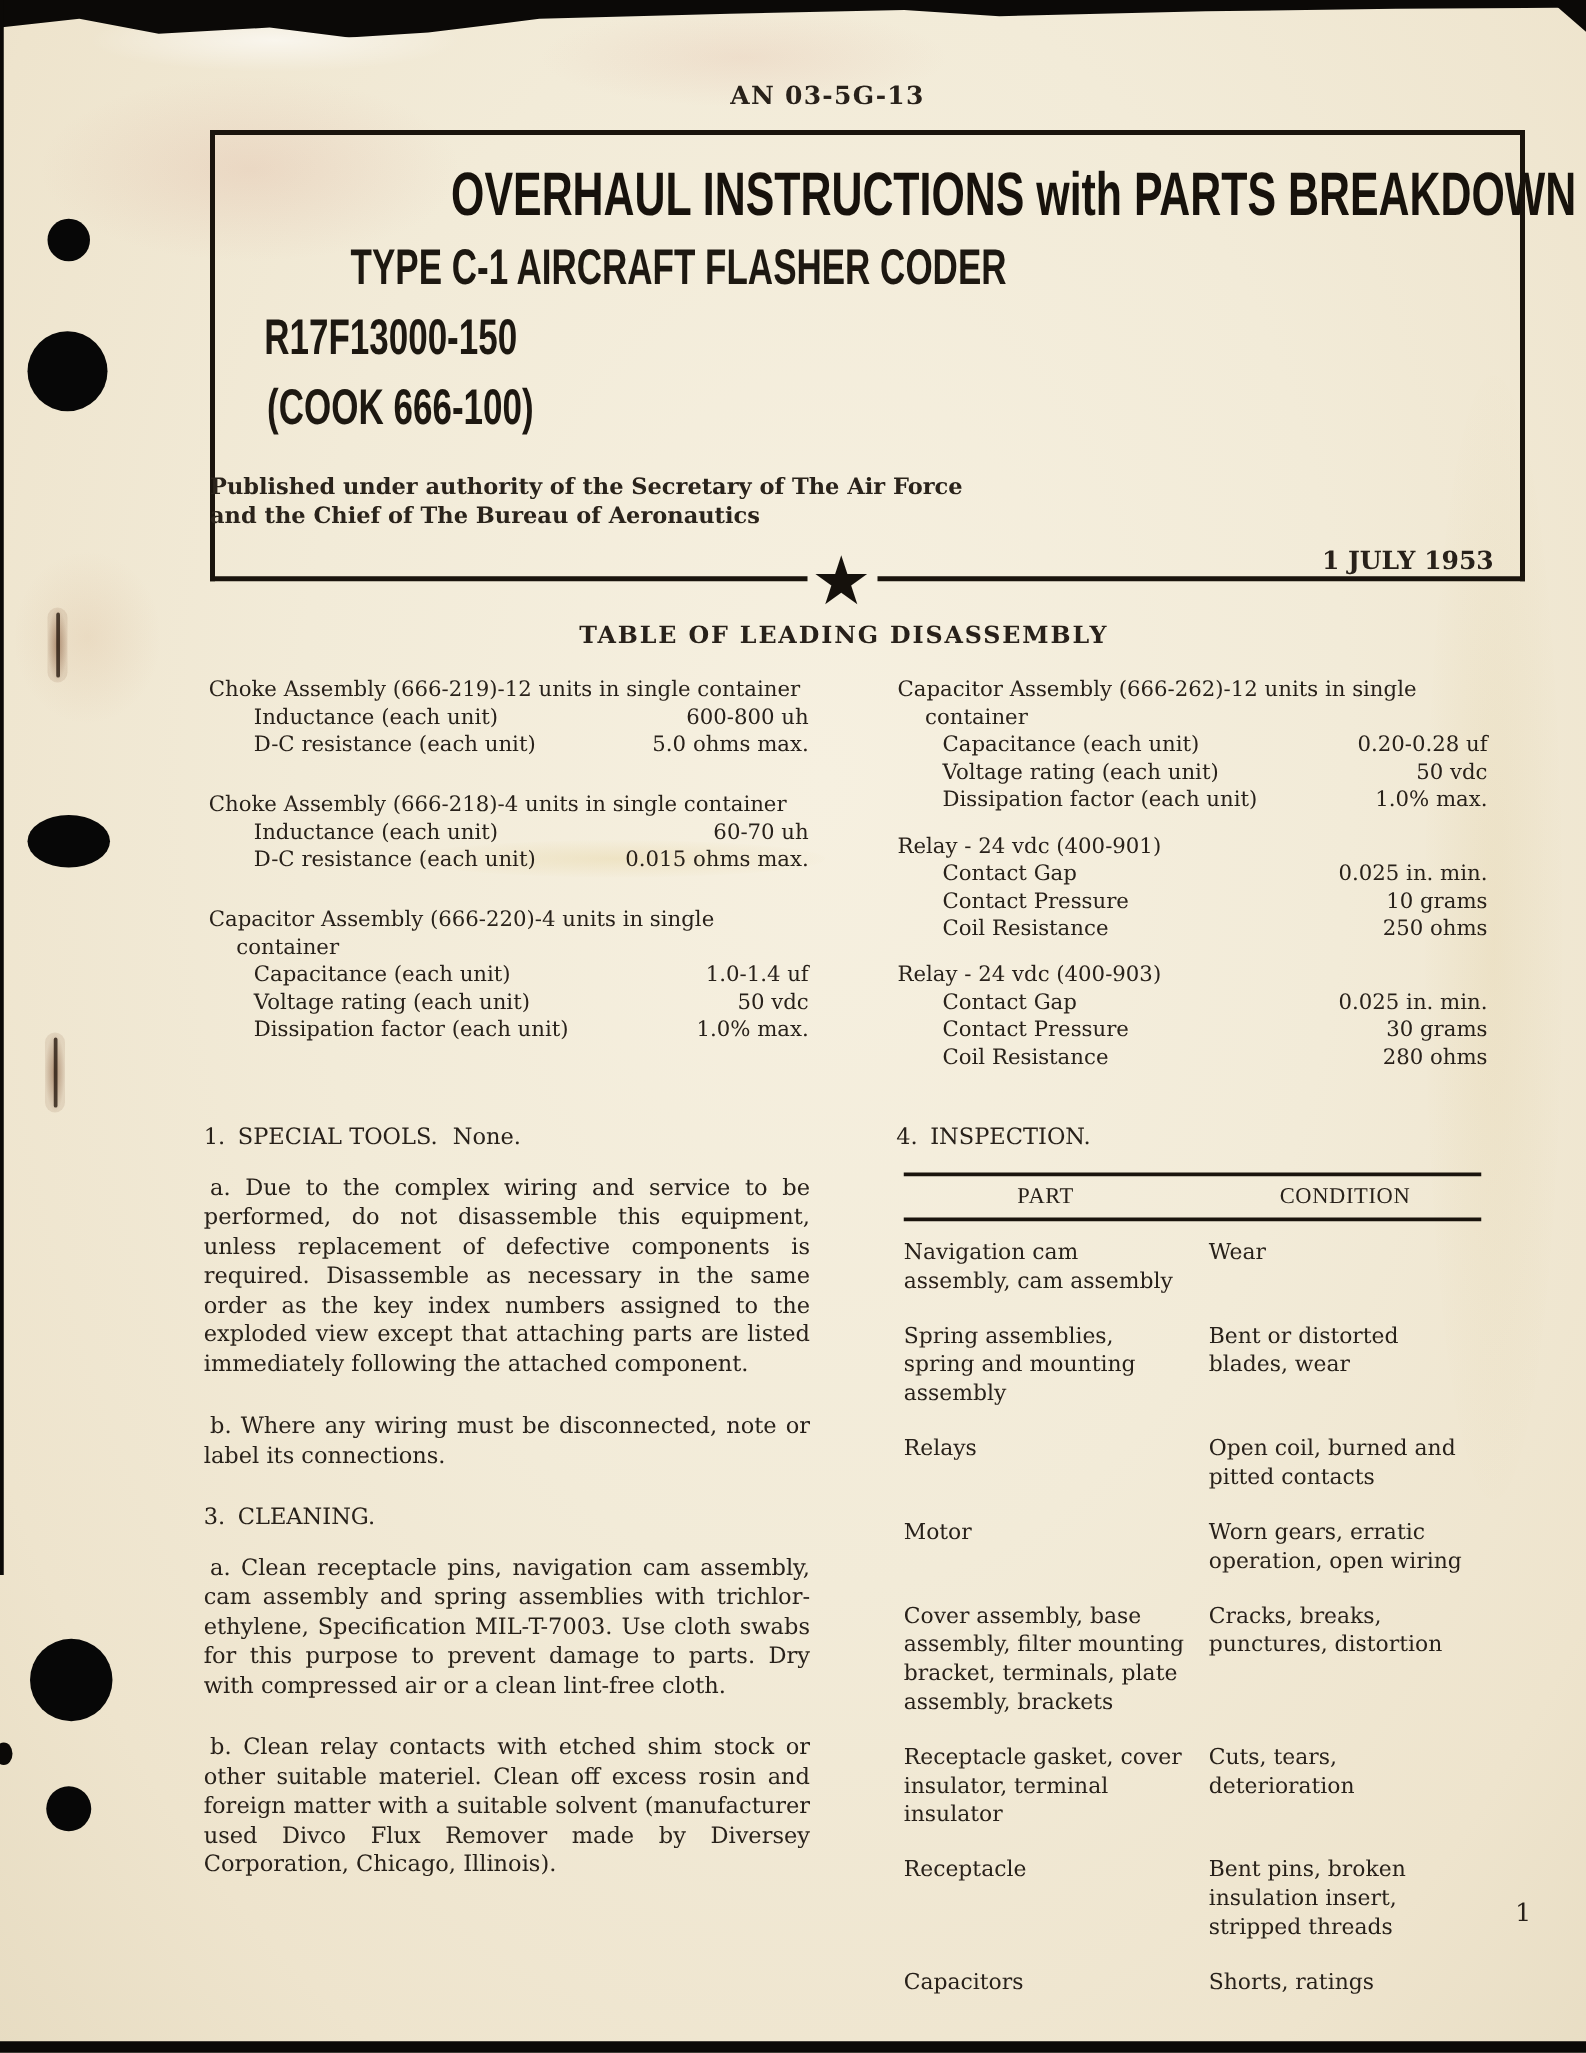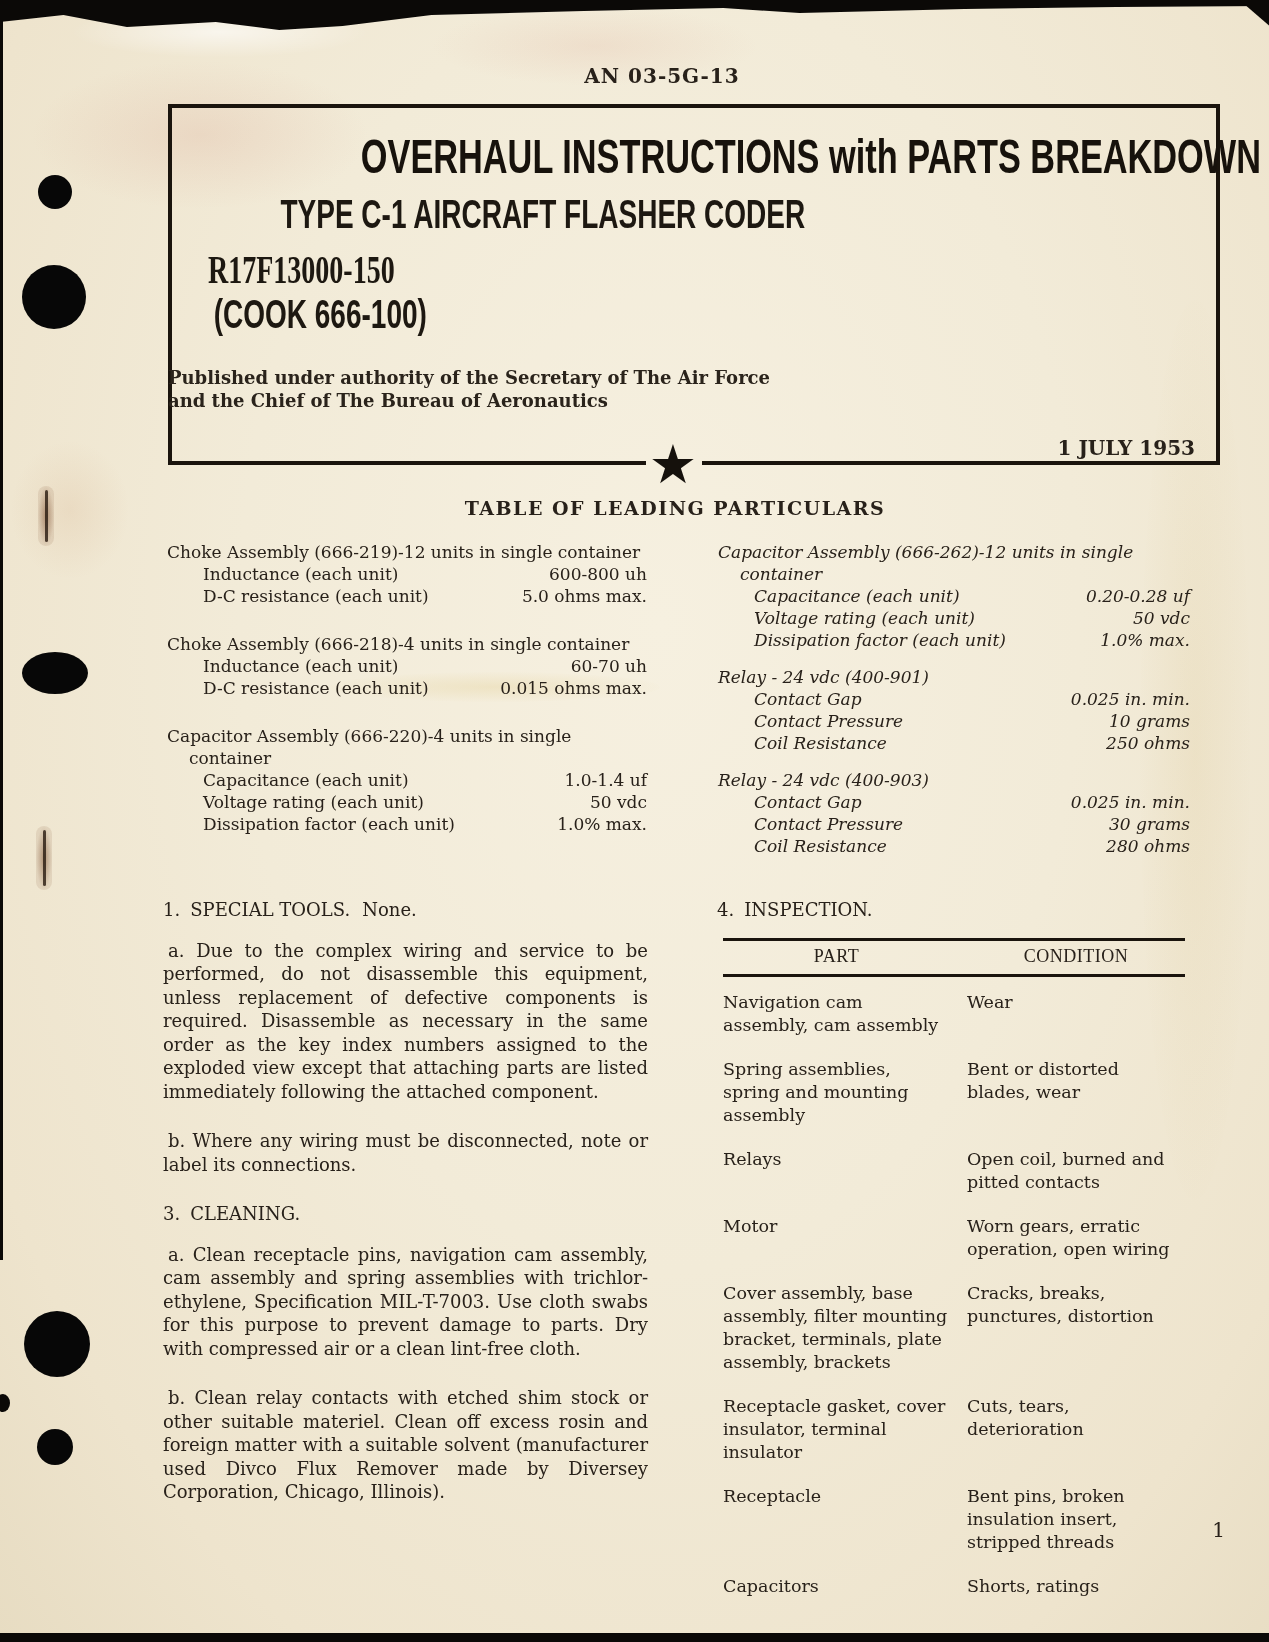--- a/index.html
+++ b/index.html
@@ -46,31 +46,31 @@
   .bl-bot-l{left:168px;top:461px;width:478px;height:4px;}
   .bl-bot-r{left:702px;top:461px;width:518px;height:4px;}
   .star{position:absolute;left:643px;top:437px;width:60px;height:56px;text-align:center;
     font-size:54px;line-height:56px;color:#15110c;font-family:"DejaVu Sans",sans-serif;}
   .title-box{position:absolute;left:168px;top:104px;width:1052px;height:361px;text-align:left;}
   .title-box .t{white-space:nowrap;}
   .t1{padding-top:26px;margin-bottom:10px;font-family:"Liberation Sans",sans-serif;font-weight:bold;font-size:49px;line-height:52px;color:#17120c;}
   .t1 span{display:inline-block;transform:scaleX(.70);transform-origin:center;}
   .t2,.t3,.t4{font-family:"Liberation Sans",sans-serif;font-weight:bold;font-size:40px;line-height:44px;color:#1d1811;}
   .t2 span,.t3 span,.t4 span{display:inline-block;transform:scaleX(.70);transform-origin:center;}
-  .t2{margin-bottom:12px;} .t3{font-family:Liberation Serif, serif;} .t4{margin-bottom:30px;}
+  .t2{margin-bottom:12px;} .t3{margin-bottom:12px;} .t4{margin-bottom:30px;}
   .pub{font-size:18px;line-height:23px;font-weight:700;color:#2a231b;}
   .date{position:absolute;top:332px;right:25px;font-size:20px;font-weight:700;}
   
   .toc-heading{position:absolute;top:497px;left:150px;width:1050px;text-align:center;
     font-size:19px;letter-spacing:1.5px;font-weight:700;}
   .pcol{position:absolute;top:541px;font-size:17px;line-height:22px;}
   .pcol.left{left:167px;width:480px;}
   .pcol.right{left:718px;width:472px;}
   .pgroup{margin-bottom:26px;}
-  .pcol.right .pgroup{margin-bottom:15px;font-style:italic;}
+  .pcol.right .pgroup{margin-bottom:15px;}
   .ptitle{padding-left:22px;text-indent:-22px;}
   .prow{display:flex;padding-left:36px;}
   .pvalue{margin-left:auto;text-align:right;}
   
   .body-left{position:absolute;left:163px;top:898px;width:485px;font-size:18px;line-height:23.5px;}
   .body-right{position:absolute;left:717px;top:898px;width:470px;font-size:18px;line-height:23px;}
   .sec{margin-bottom:14px;}
   .sec-head{margin:0 0 17px 0;}
   .sec-num{margin-right:10px;}
   .sec-suffix{margin-left:12px;}
@@ -121,21 +121,21 @@
     <div class="t t1"><span>OVERHAUL INSTRUCTIONS with PARTS BREAKDOWN</span></div>
     <div class="t t2"><span>TYPE C-1 AIRCRAFT FLASHER CODER</span></div>
     <div class="t t3"><span>R17F13000-150</span></div>
     <div class="t t4"><span>(COOK 666-100)</span></div>
     <div class="pub">Published under authority of the Secretary of The Air Force</div>
     <div class="pub">and the Chief of The Bureau of Aeronautics</div>
     <div class="date">1 JULY 1953</div>
   </div>
   <div class="star">★</div>
 
-  <div class="toc-heading">TABLE OF LEADING PARTICULARS</div>
+  <div class="toc-heading">TABLE OF LEADING DISASSEMBLY</div>
   <div id="left-groups" class="pcol left">
       <div class="pgroup">
       <div class="ptitle">Choke Assembly (666-219)-12 units in single container</div>
       <div>
           <div class="prow">
       <span class="plabel">Inductance (each unit)</span>
       <span class="pvalue">600-800 uh</span>
     </div>
           <div class="prow">
       <span class="plabel">D-C resistance (each unit)</span>

